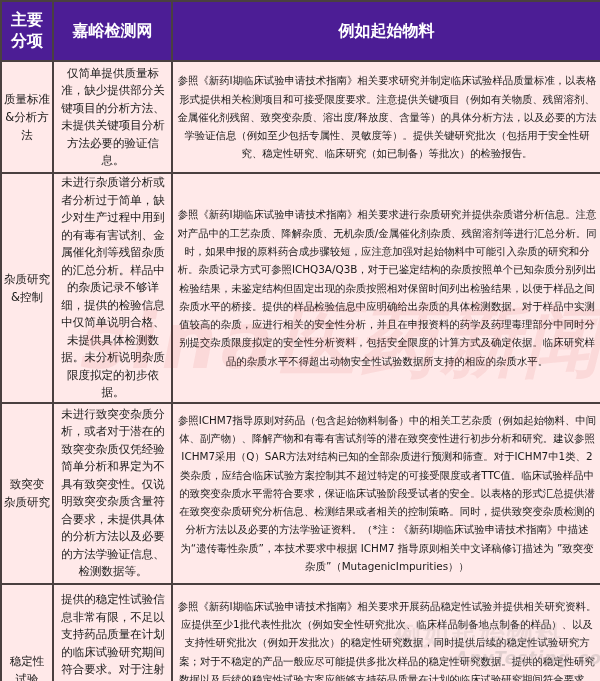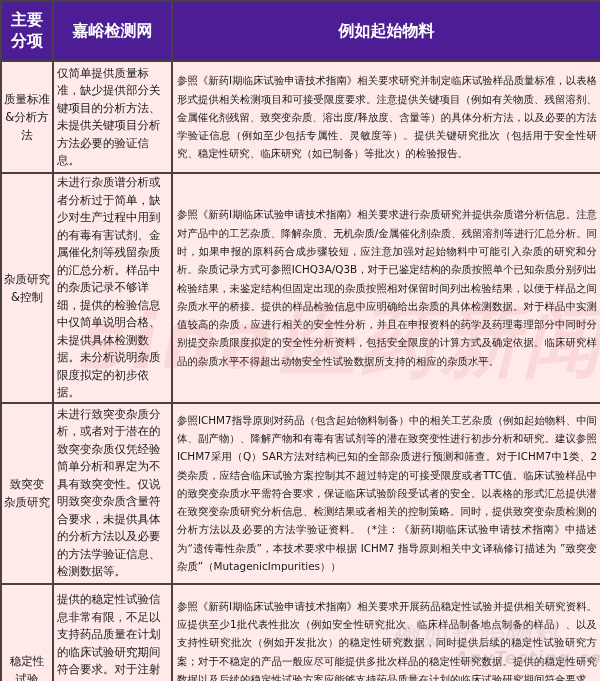--- a/index.html
+++ b/index.html
@@ -1,20 +1,20 @@
 <!DOCTYPE html>
 <html><head>
 <meta charset="utf-8">
 <style>
   html, body { margin:0; padding:0; background:#ffffff; }
   body { width:600px; height:681px; overflow:hidden; position:relative;
          font-family:"DejaVu Sans","Liberation Sans",sans-serif; }
   table.req { border-collapse:collapse; width:600px; height:681px; table-layout:fixed;
               position:absolute; left:0; top:0; }
-  table.req th, table.req td { border:2px solid #4a4040; }
+  table.req th, table.req td { border:2px solid #4a4040;text-align:center; }
   table.req th { background:#4c1d95; color:#ffffff; font-size:16px; font-weight:bold;
                  height:26px; padding:8px; text-align:center; }
   table.req td { background:#ffe9e9; color:#1a1a1a; vertical-align:middle; }
   td.cat { text-align:center; font-size:11.5px; line-height:18px; padding:0 2px; }
   td.issue { font-size:11.5px; line-height:17.5px; padding:0 2px 0 3px; text-align:left; }
   td.req-text { font-size:10.4px; line-height:18.3px; padding:0 3px 0 4px; text-align:justify;margin-left:14px; }
   .cat span { display:block; }
   .wm-sina { position:absolute; left:80px; top:290px; font-family:"DejaVu Sans",sans-serif;
              font-weight:bold; font-style:italic; font-size:78px; color:rgba(200,40,40,0.08);
              letter-spacing:4px; pointer-events:none; white-space:nowrap; }

